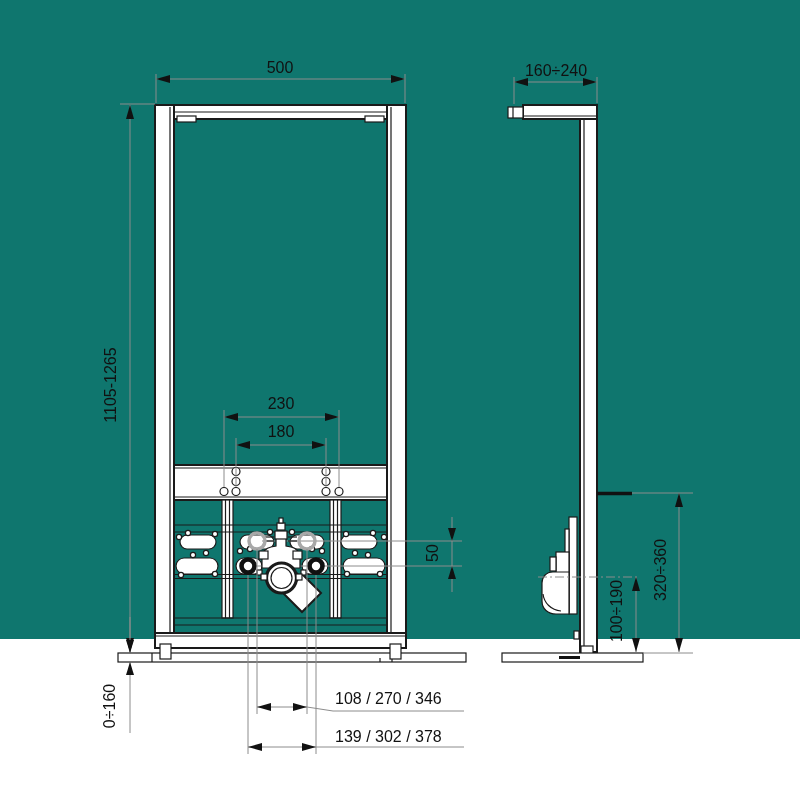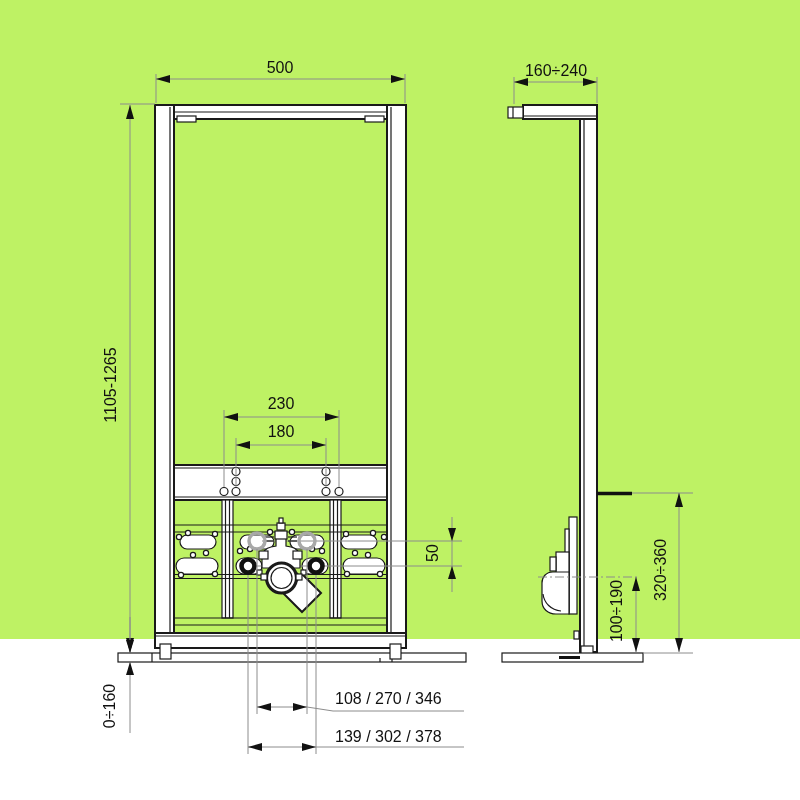--- a/index.html
+++ b/index.html
@@ -1,17 +1,17 @@
 <!DOCTYPE html>
 <html><head>
 <meta charset="utf-8">
 <style>
   html,body{margin:0;padding:0;background:#ffffff;}
   body{width:800px;height:800px;overflow:hidden;font-family:"Liberation Sans",sans-serif;}
-  #stage{width:800px;height:639px;position:relative;background:#bef264;}
+  #stage{width:800px;height:639px;position:relative;background:#0f766e;}
   svg{display:block;}
   .objf  {stroke:#1a1a1a;stroke-width:2;fill:#ffffff;}
   .objt  {stroke:#1a1a1a;stroke-width:1.2;fill:none;}
   .objtf {stroke:#1a1a1a;stroke-width:1.2;fill:#ffffff;}
   .thick {stroke:#111111;stroke-width:3.5;fill:none;}
   .dim   {stroke:#8c8c8c;stroke-width:1;fill:none;}
   .dimd  {stroke:#8c8c8c;stroke-width:1;fill:none;stroke-dasharray:9 3 2 3;}
   .arr   {fill:#111111;stroke:none;}
   .grayc {stroke:#a8a8a8;stroke-width:3.5;fill:none;}
   .ring  {stroke:#111111;stroke-width:4.6;fill:#ffffff;}

